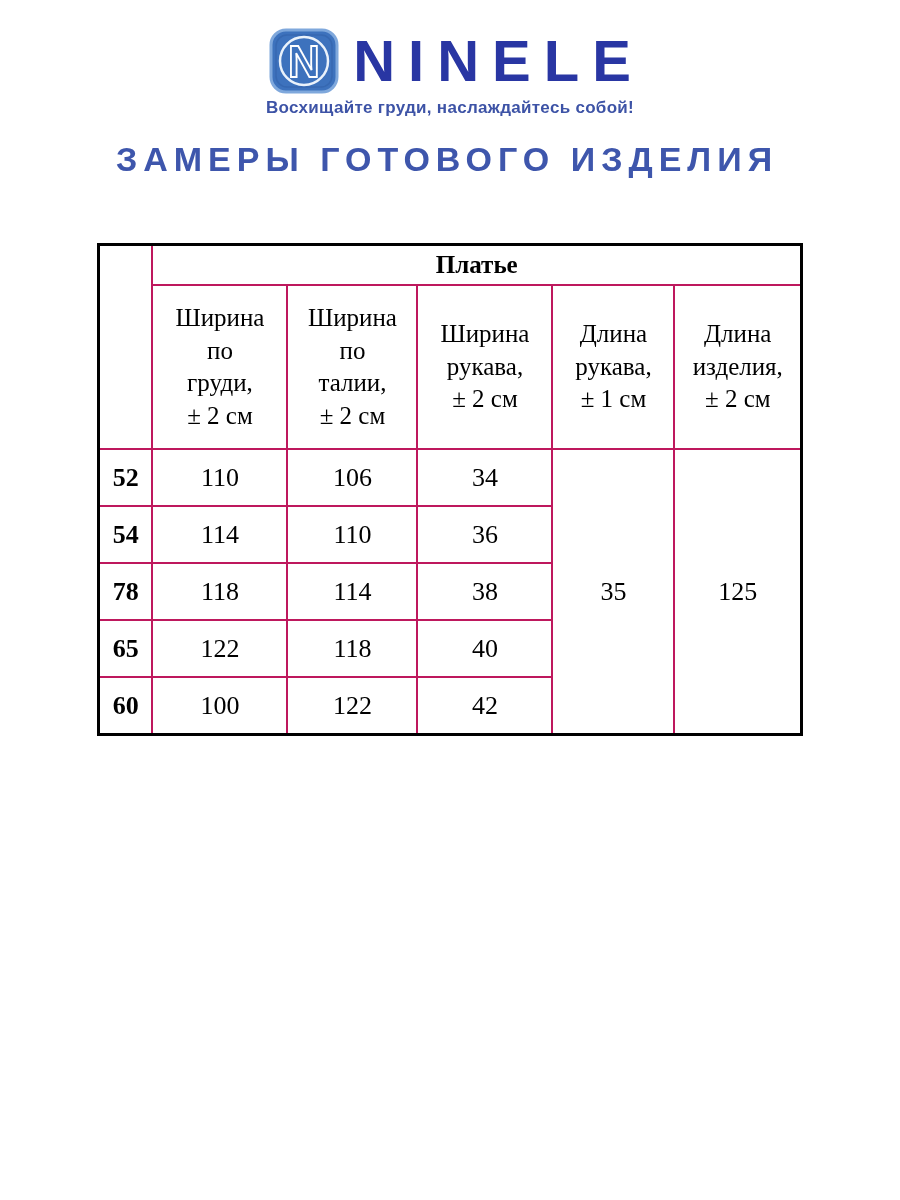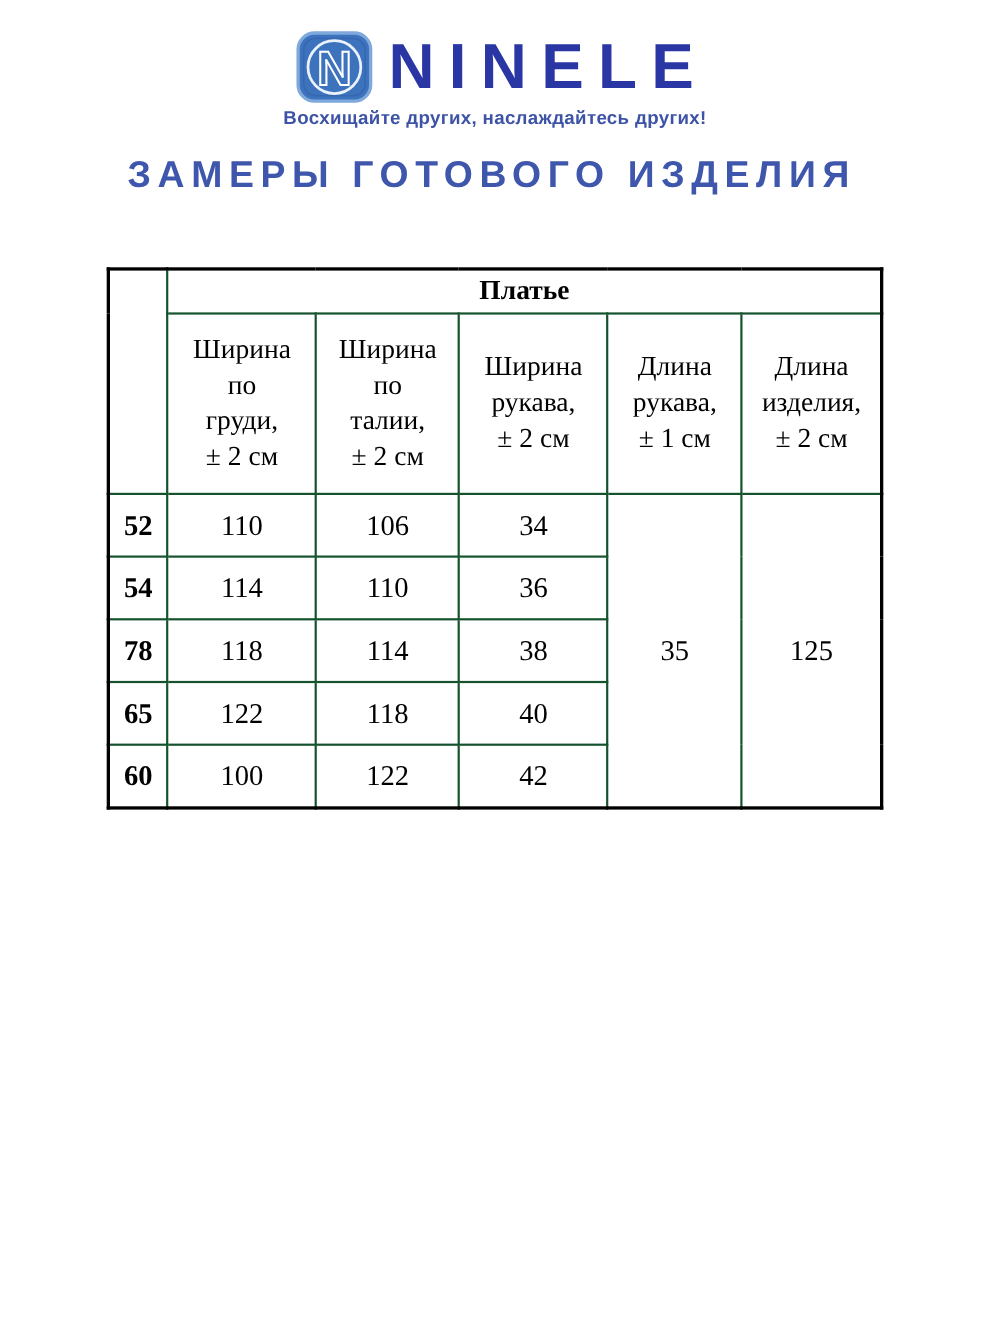--- a/index.html
+++ b/index.html
@@ -63,21 +63,21 @@
   table.size-chart {
     border-collapse: collapse;
     table-layout: fixed;
     width: 703px;
     margin: 64px auto 0 auto;
     border: 3px solid #000;
     font-family: "Liberation Serif", serif;
     color: #000;
   }
   table.size-chart td {
-    border: 2px solid #14532d;
+    border: 2px solid #be185d;
     text-align: center;
     vertical-align: middle;
     padding: 0;
     overflow: hidden;
   }
   td.group-cell {
     height: 38px;
     font-size: 25px;
     font-weight: 700;
   }
@@ -116,21 +116,21 @@
       <span class="brand-icon">
         <svg width="70" height="66" viewBox="0 0 70 66" xmlns="http://www.w3.org/2000/svg">
           <rect x="2" y="2" width="66" height="62" rx="15" fill="#3d72bd" stroke="#7fa8dc" stroke-width="3"></rect>
           <rect x="7" y="7" width="56" height="52" rx="11" fill="none" stroke="#2f5ea6" stroke-width="1.5" opacity="0.5"></rect>
           <circle cx="35" cy="33" r="24" fill="none" stroke="#eaf2fb" stroke-width="2.5"></circle>
           <text x="35" y="49" text-anchor="middle" font-family="Liberation Sans, sans-serif" font-size="44" font-weight="700" fill="none" stroke="#ffffff" stroke-width="1.8">N</text>
         </svg>
       </span>
       <span class="brand-name">NINELE</span>
     </div>
-    <div class="brand-tagline">Восхищайте других, наслаждайтесь других!</div>
+    <div class="brand-tagline">Восхищайте груди, наслаждайтесь собой!</div>
   </header>
 
   <h1 class="page-title">ЗАМЕРЫ ГОТОВОГО ИЗДЕЛИЯ</h1>
 
   <table class="size-chart">
     <colgroup>
       <col style="width:54px">
       <col style="width:135px">
       <col style="width:130px">
       <col style="width:135px">

